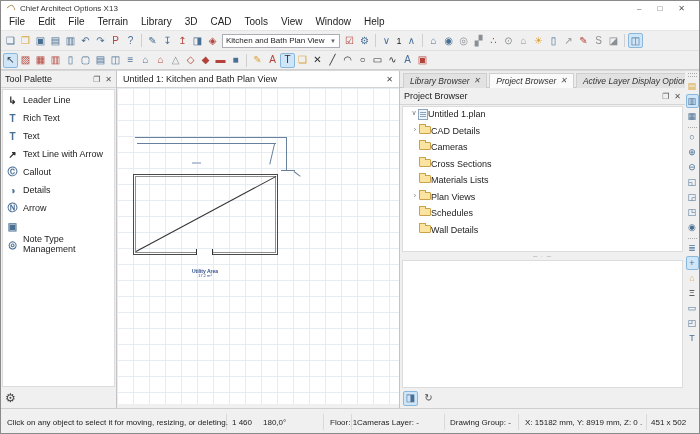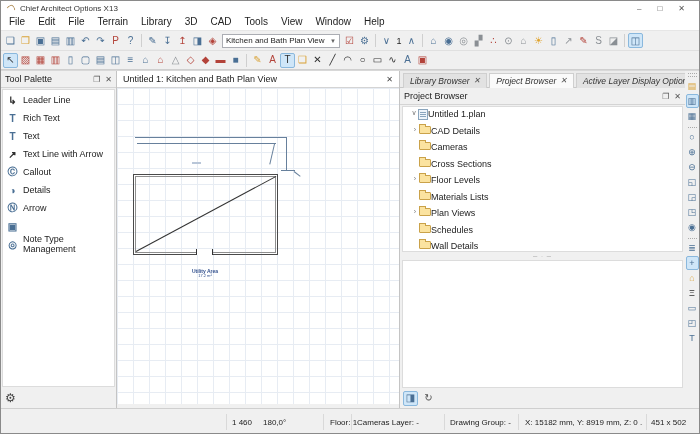--- a/index.html
+++ b/index.html
@@ -308,25 +308,20 @@
           </div>
           <div class="tree-row child">
             <span class="chevron"></span>
             <span class="folder"></span>
             <span>Cameras</span>
           </div>
           <div class="tree-row child">
             <span class="chevron"></span>
             <span class="folder"></span>
             <span>Cross Sections</span>
-          </div>
-          <div class="tree-row child">
-            <span class="chevron">›</span>
-            <span class="folder"></span>
-            <span>Floor Levels</span>
           </div>
           <div class="tree-row child">
             <span class="chevron"></span>
             <span class="folder"></span>
             <span>Materials Lists</span>
           </div>
           <div class="tree-row child">
             <span class="chevron">›</span>
             <span class="folder"></span>
             <span>Plan Views</span>
@@ -374,20 +369,21 @@
       </div>
   </div>
 
   <div class="statusbar" id="statusbar">
       <span class="sb-div" style="left: 225px;"></span>
       <span class="sb-div" style="left: 322px;"></span>
       <span class="sb-div" style="left: 350px;"></span>
       <span class="sb-div" style="left: 443px;"></span>
       <span class="sb-div" style="left: 517px;"></span>
       <span class="sb-div" style="left: 645px;"></span>
+      <span class="sb-field" style="left: 6px;">Click on any object to select it for moving, resizing, or deleting.</span>
       <span class="sb-field" style="left: 231px;">1 460</span>
       <span class="sb-field" style="left: 262px;">180,0°</span>
       <span class="sb-field" style="left: 329px;">Floor: 1</span>
       <span class="sb-field" style="left: 356px;">Cameras Layer: -</span>
       <span class="sb-field" style="left: 449px;">Drawing Group: -</span>
       <span class="sb-field sb-coords" style="left: 524px;">X: 15182 mm, Y: 8919 mm, Z: 0 ...</span>
       <span class="sb-field" style="left: 650px;">451 x 502</span>
     </div>
 </div>
 

